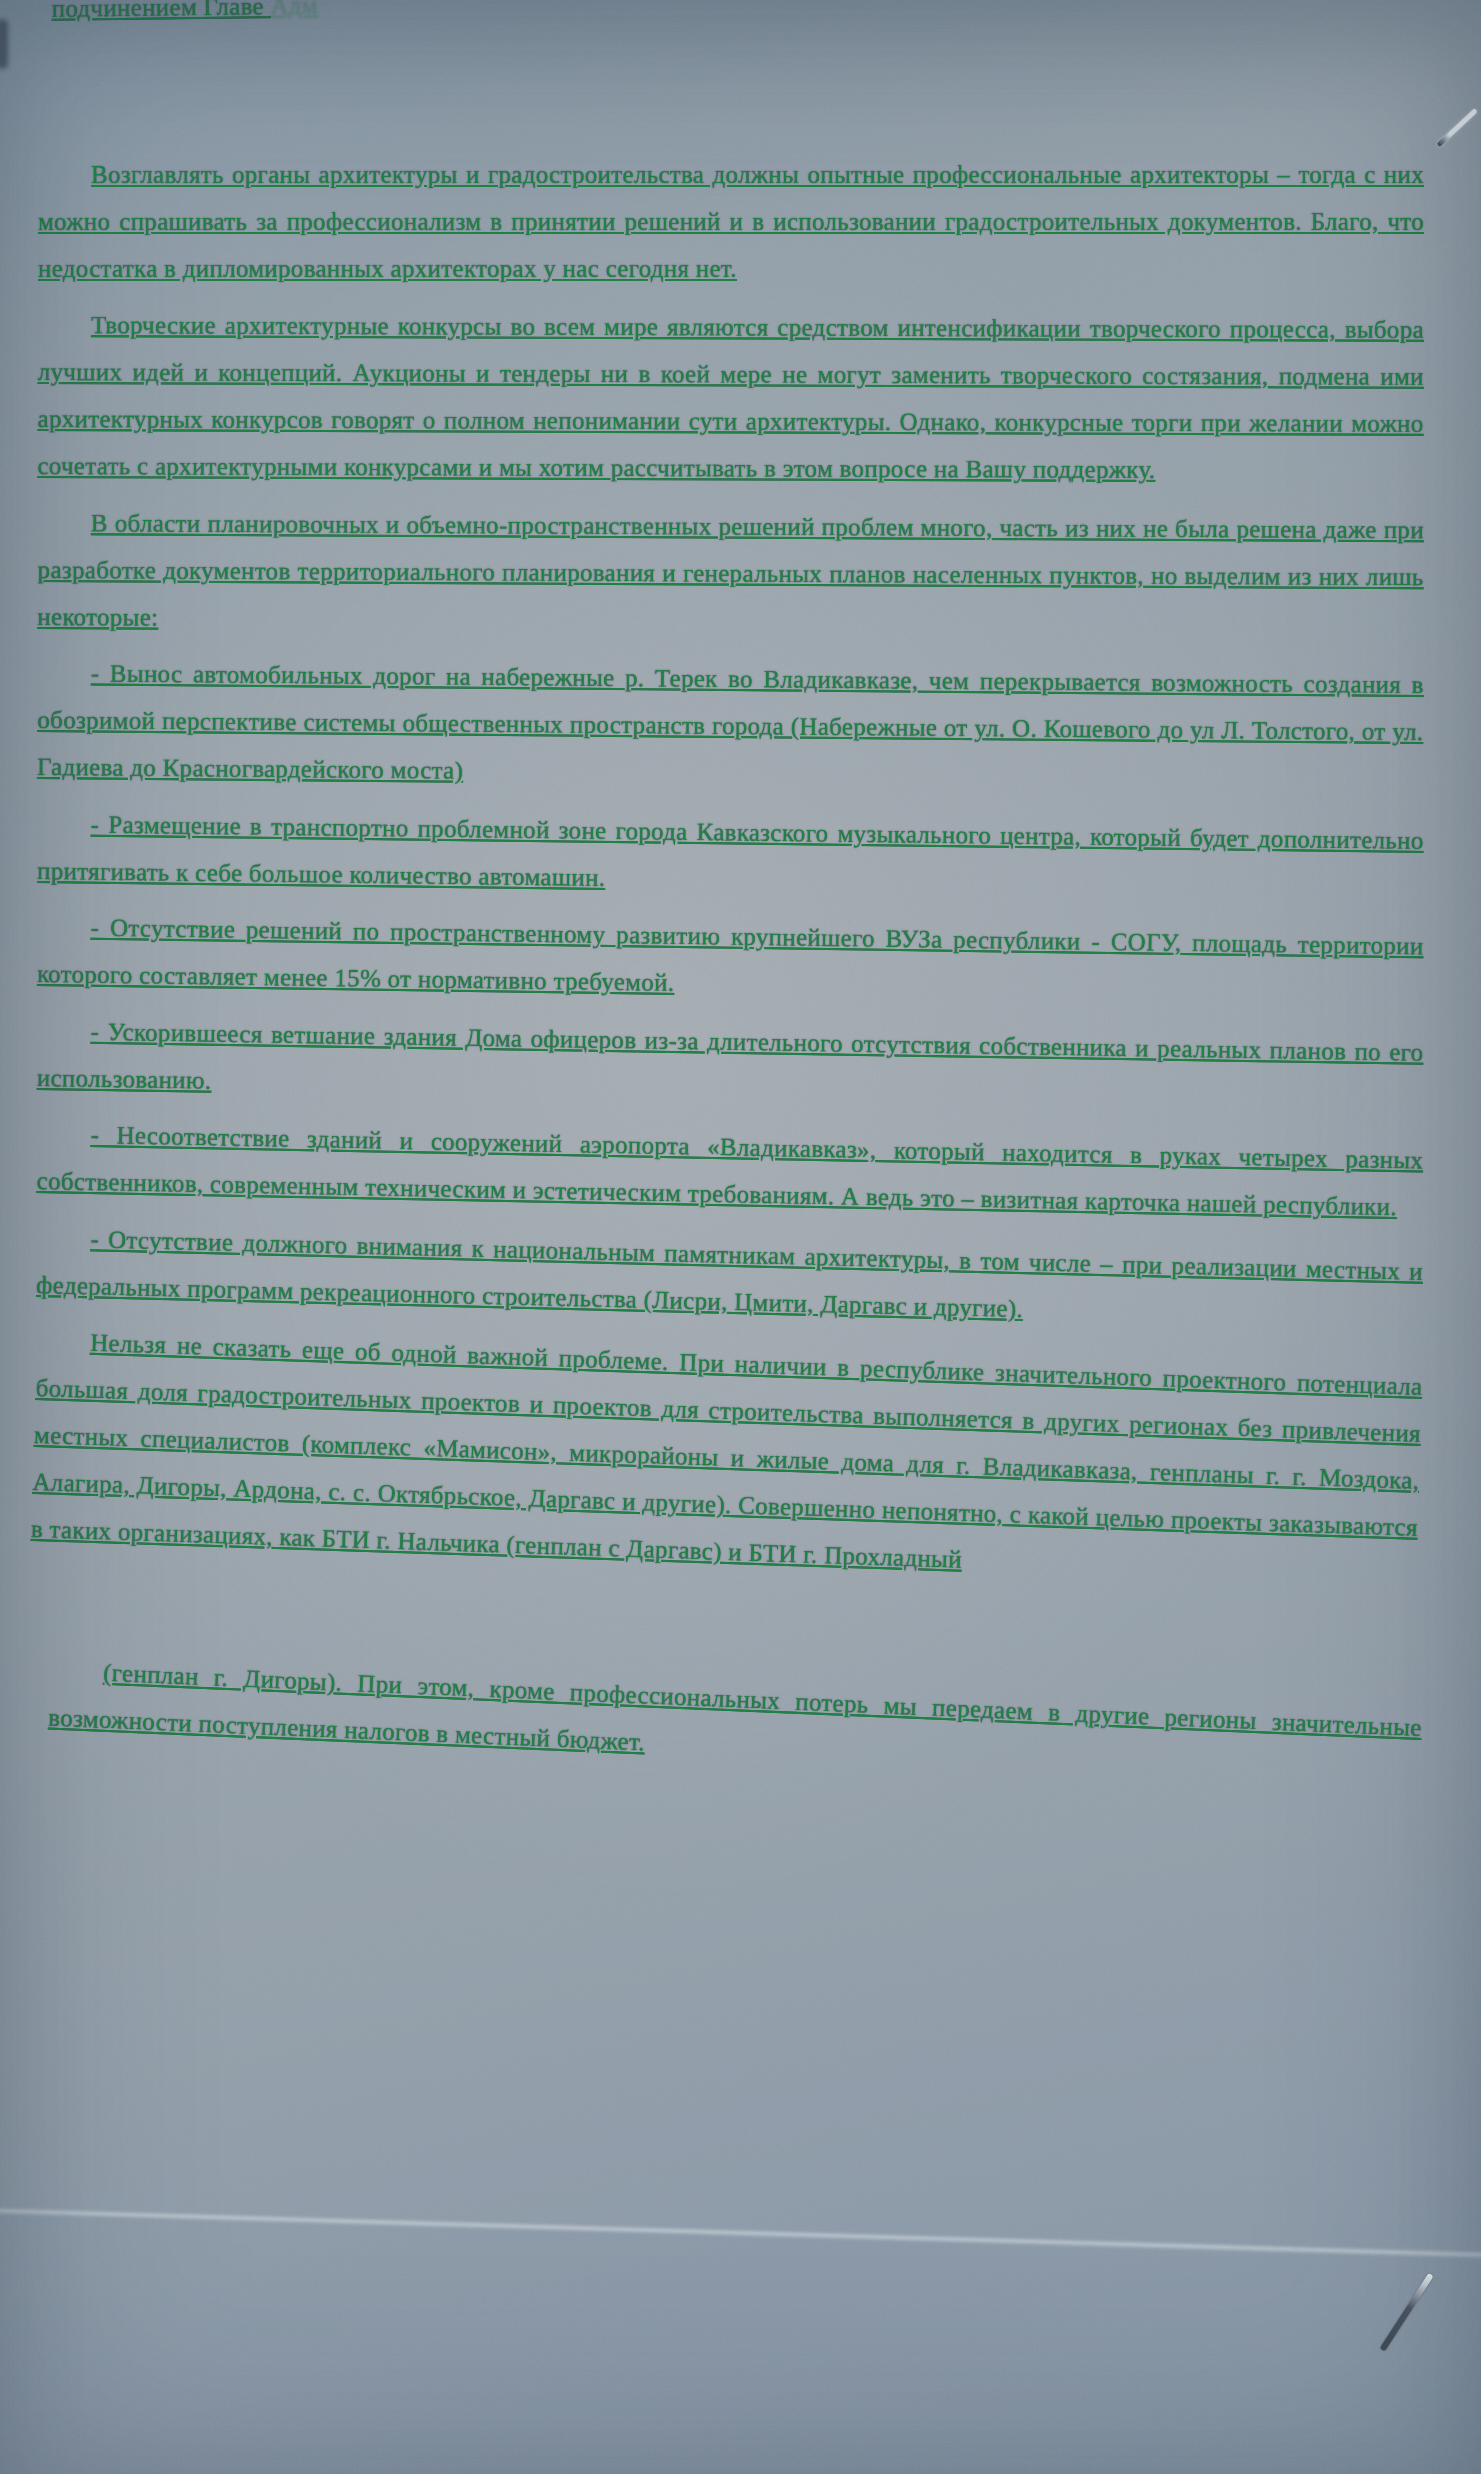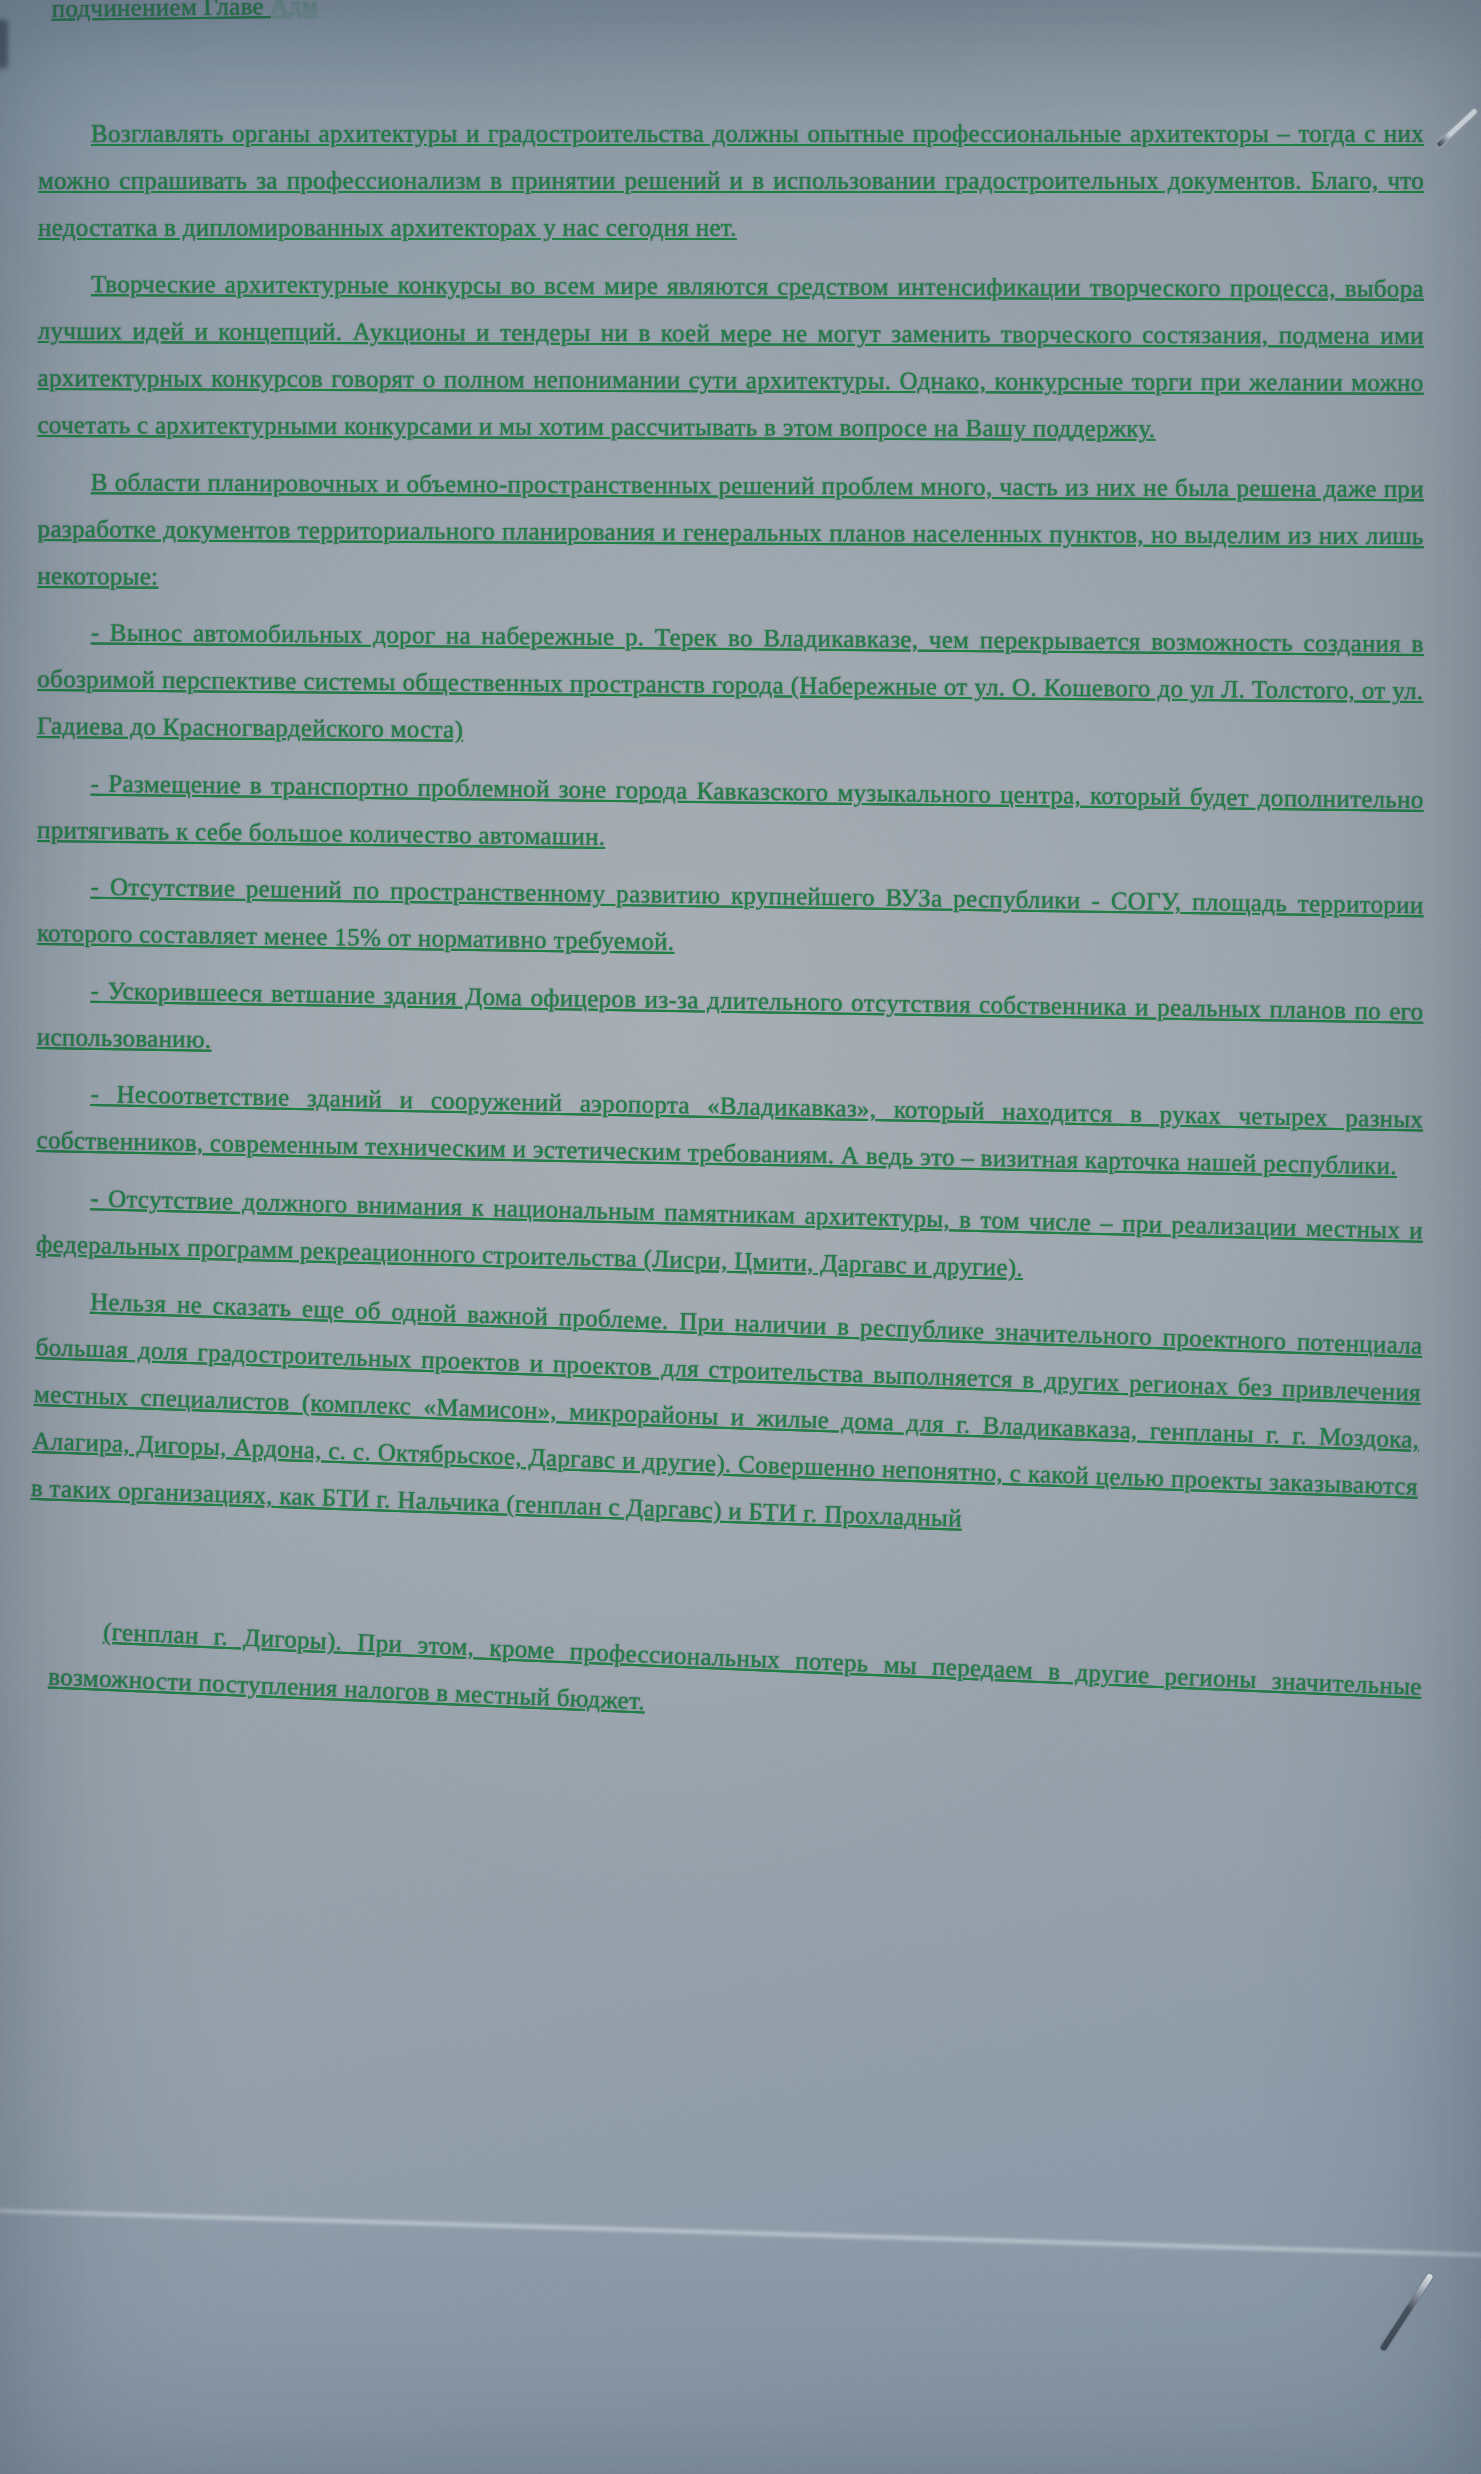--- a/index.html
+++ b/index.html
@@ -25,21 +25,21 @@
   }
   .frag{
     margin:-15.3px 0 0 0;padding-left:13.4px;white-space:nowrap;
     transform:rotate(-0.7deg);transform-origin:left top;
   }
   .frag .faded{opacity:.34;filter:blur(1.1px);}
   .para{
     margin:9.5px 0 0 0;text-indent:53px;text-align:justify;
     transform-origin:left top;
   }
-  .para.first{margin-top:78px;}
+  .para.first{margin-top:119px;}
   .para.last{margin-top:94px;padding-left:13.4px;}
   .r02{transform:rotate(0.2deg);} .r03{transform:rotate(0.3deg);}
   .r05{transform:rotate(0.5deg);} .r07{transform:rotate(0.7deg);}
   .r08{transform:rotate(0.8deg);} .r09{transform:rotate(0.9deg);}
   .r11{transform:rotate(1.1deg);} .r14{transform:rotate(1.4deg);}
   .r19{transform:rotate(1.9deg);} .r26{transform:rotate(2.4deg);}
   
   .sheet-edge{
     position:absolute;left:-23px;top:2207px;width:1547px;height:6.7px;z-index:3;
     background:linear-gradient(180deg,rgba(222,229,234,.0),rgba(226,233,238,.65) 45%,rgba(120,138,156,.35));

